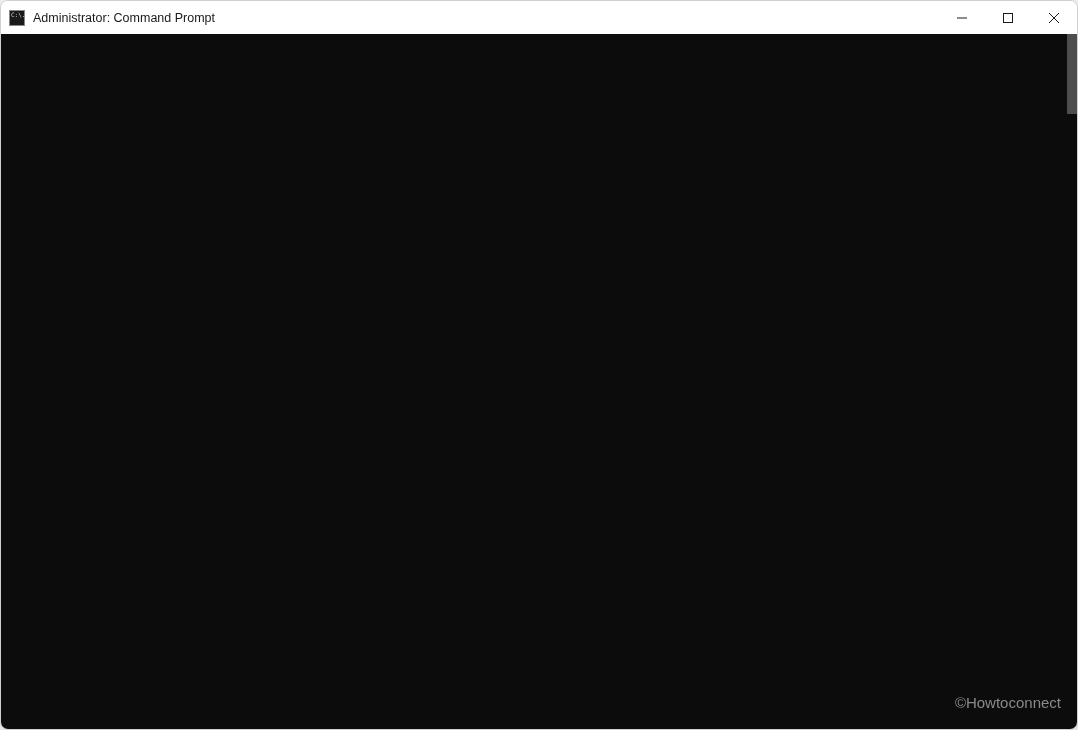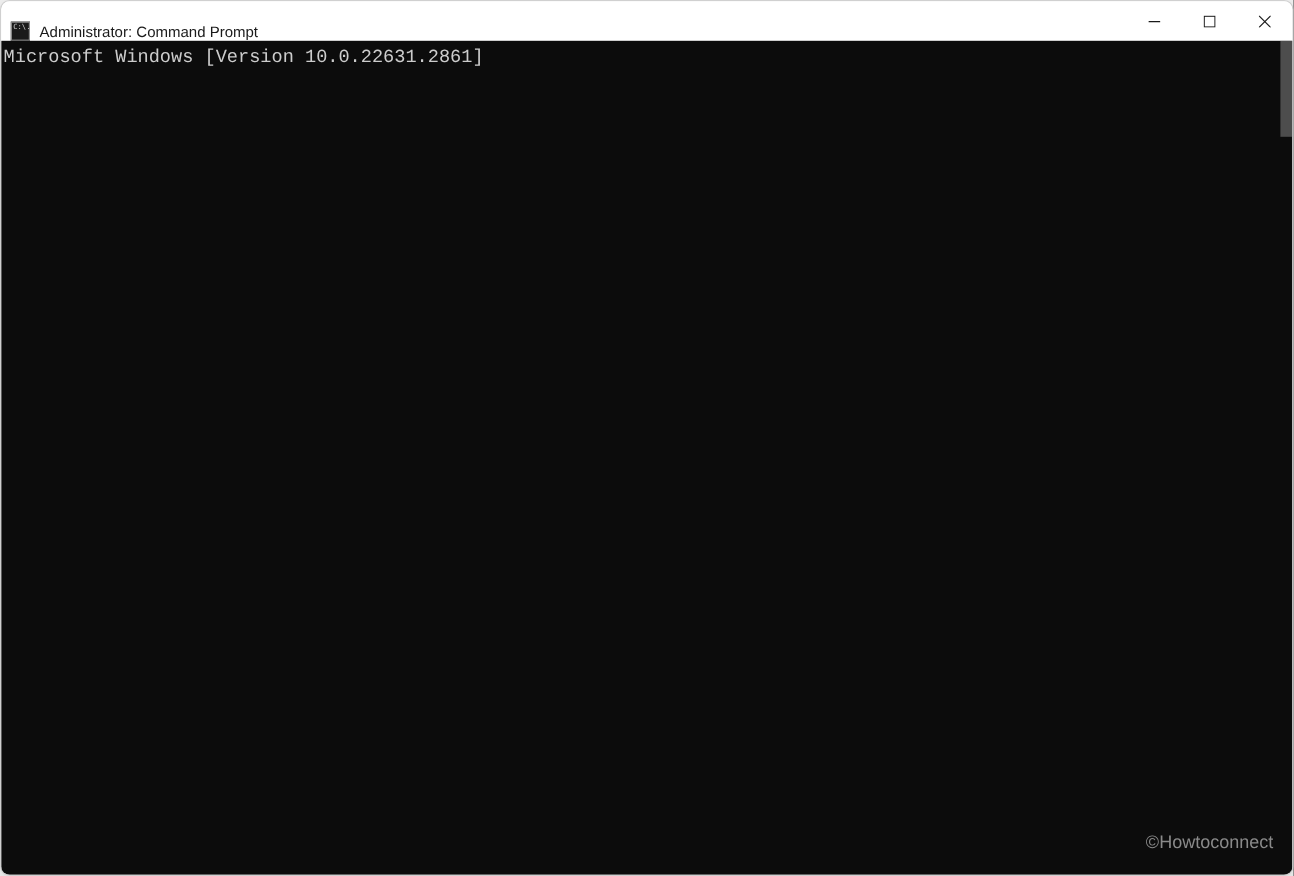--- a/index.html
+++ b/index.html
@@ -22,21 +22,21 @@
       flex-direction: column;
       border: 1px solid #d0d0d0;
       border-radius: 8px;
       overflow: hidden;
       box-shadow: 0 4px 12px rgba(0,0,0,0.1);
     }
     .titlebar {
       height: 33px;
       background: #ffffff;
       display: flex;
-      align-items: flex-end;
+      align-items: center;
       padding-left: 8px;
       flex-shrink: 0;
       user-select: none;
     }
     .app-icon {
       width: 16px;
       height: 16px;
       margin-right: 8px;
       display: flex;
       align-items: center;
@@ -140,19 +140,18 @@
       <button class="win-btn close" aria-label="Close">
         <svg viewBox="0 0 10 10">
             <line x1="0" y1="0" x2="10" y2="10"></line>
             <line x1="10" y1="0" x2="0" y2="10"></line>
           </svg>
       </button>
     </div>
   </div>
 
   <div class="terminal-body">
-    <div class="terminal-line">Microsoft Windows [Version 10.0.22631.2861]</div>
     <div class="terminal-line"></div>
 
     <div class="scrollbar-stub"></div>
     <div class="watermark">©Howtoconnect</div>
   </div>
 </div>
 
 </body></html>

